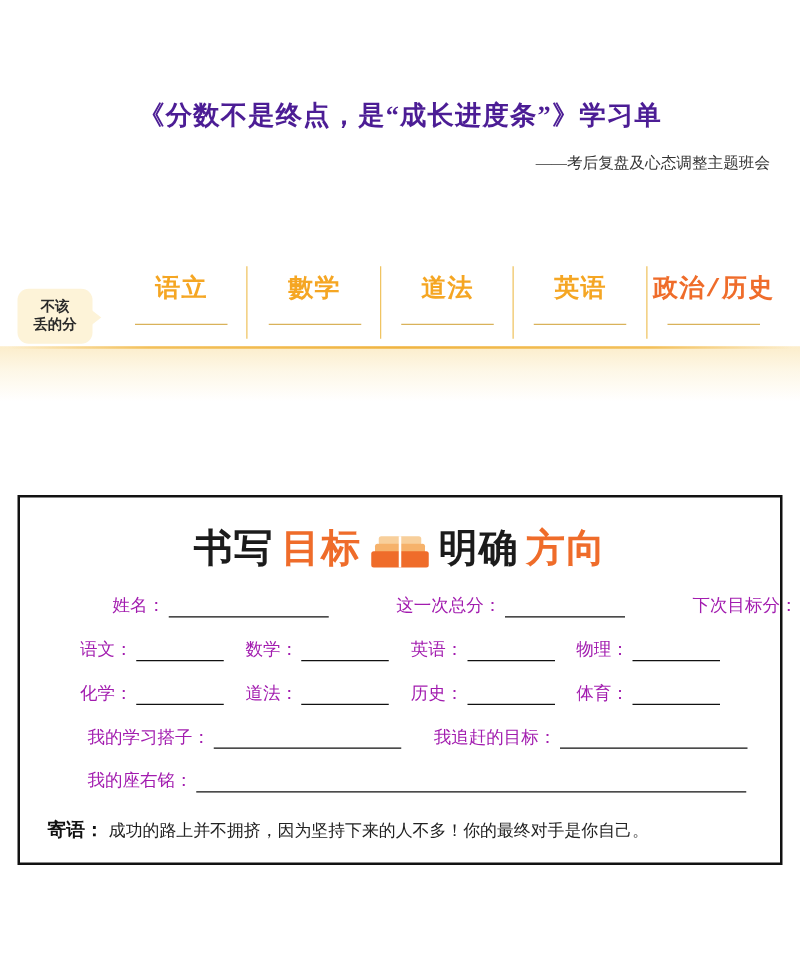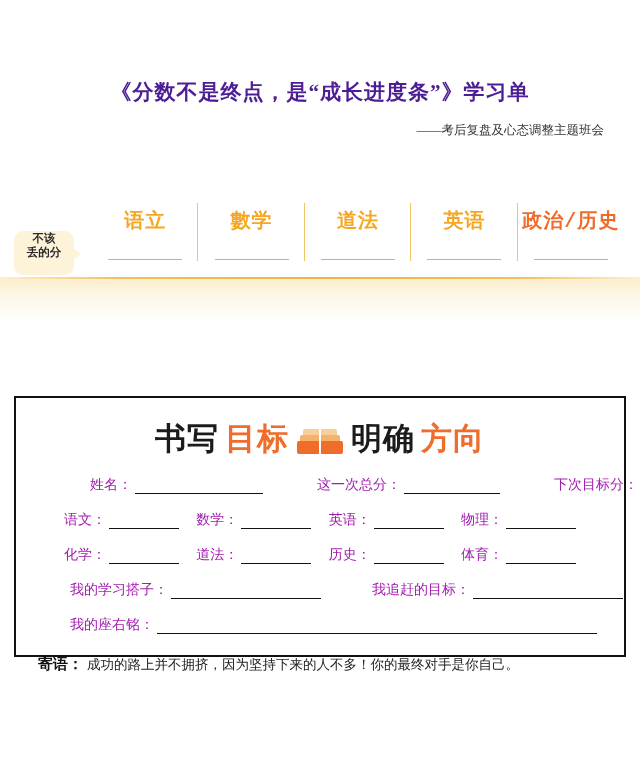--- a/index.html
+++ b/index.html
@@ -23,21 +23,21 @@
   }
   .doc-title {
     font-family: "Liberation Serif", serif;
     font-size: 21px;
     font-weight: bold;
     letter-spacing: 1px;
     color: #4c1d95;
   }
   .doc-subtitle {
     margin-top: 16px;
-    margin-right: 36px;
+    margin-right: 24px;
     text-align: right;
     font-family: "Liberation Serif", serif;
     font-size: 12.5px;
     color: #333333;
   }
 
   
   .subject-section {
     position: relative;
     margin-top: 62px;
@@ -54,41 +54,41 @@
     position: absolute;
     left: 14px;
     top: 30px;
     width: 60px;
     height: 44px;
     background: #fdf3d8;
     border-radius: 9px;
     display: flex;
     flex-direction: column;
     align-items: center;
-    justify-content: flex-start;
+    justify-content: center;
     line-height: 1.25;
     font-size: 11.5px;
     font-weight: bold;
     color: #2a2a2a;
   }
   .tag-pointer {
     position: absolute;
     left: 72px;
     top: 46px;
     width: 0;
     height: 0;
     border-top: 7px solid transparent;
     border-bottom: 7px solid transparent;
     border-left: 9px solid #fdf3d8;
   }
   .subjects {
     position: absolute;
     left: 92px;
     right: 16px;
-    top: 4px;
+    top: 14px;
     display: flex;
     align-items: flex-end;
   }
   .subject {
     flex: 1;
     position: relative;
     text-align: center;
     padding-top: 2px;
   }
   .subject-label {
@@ -148,21 +148,21 @@
     background: linear-gradient(90deg, rgba(245,166,35,0) 0%, #f3c05a 18%, #f0b441 50%, #f3c05a 82%, rgba(245,166,35,0) 100%);
     border-radius: 2px;
   }
 
   
   .card {
     position: absolute;
     left: 14px;
     top: 396px;
     width: 612px;
-    height: 261px;
+    height: 296px;
     border: 2px solid #111111;
     box-sizing: border-box;
     background: #ffffff;
   }
 
   .card-title {
     margin-top: 20px;
     display: flex;
     align-items: center;
     justify-content: center;
@@ -243,21 +243,21 @@
   .b-lg  { width: 96px; }
   .b-xl  { width: 128px; }
   .b-xxl { width: 150px; }
 
   .row-1 { justify-content: flex-start; padding-left: 52px; }
   .row-1 .field + .field { margin-left: 54px; }
 
   .row-grid { justify-content: space-between; padding: 0 26px; }
 
   .row-pair { justify-content: flex-start; padding-left: 32px; text-align: center; }
-  .row-pair .field + .field { margin-left: 51px; }
+  .row-pair .field + .field { margin-left: 26px; }
 
   .row-motto { padding-left: 32px; }
   .row-motto .blank { width: 440px; }
 
   .footnote {
     padding: 4px 22px 0 22px;
     display: flex;
     align-items: flex-end;
     font-family: Liberation Mono, monospace;
   }

